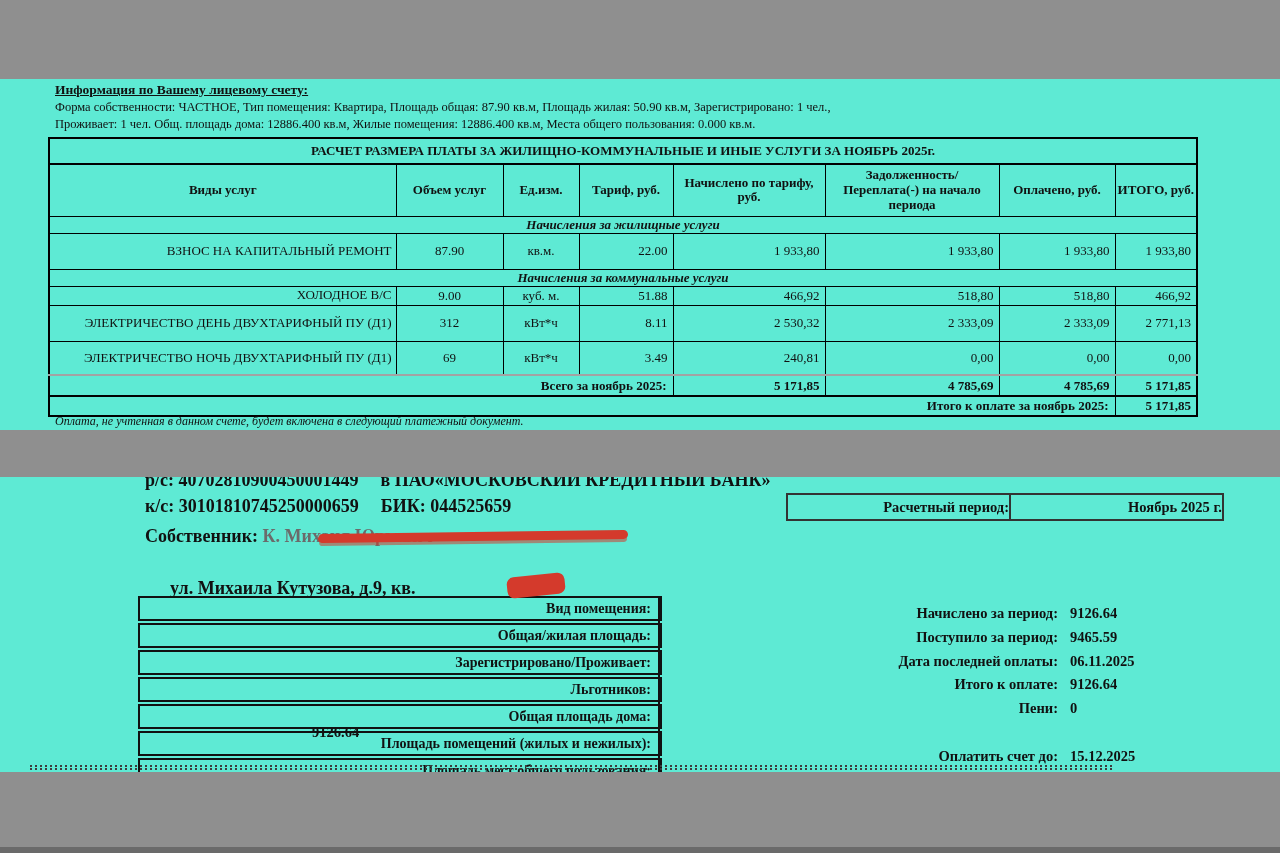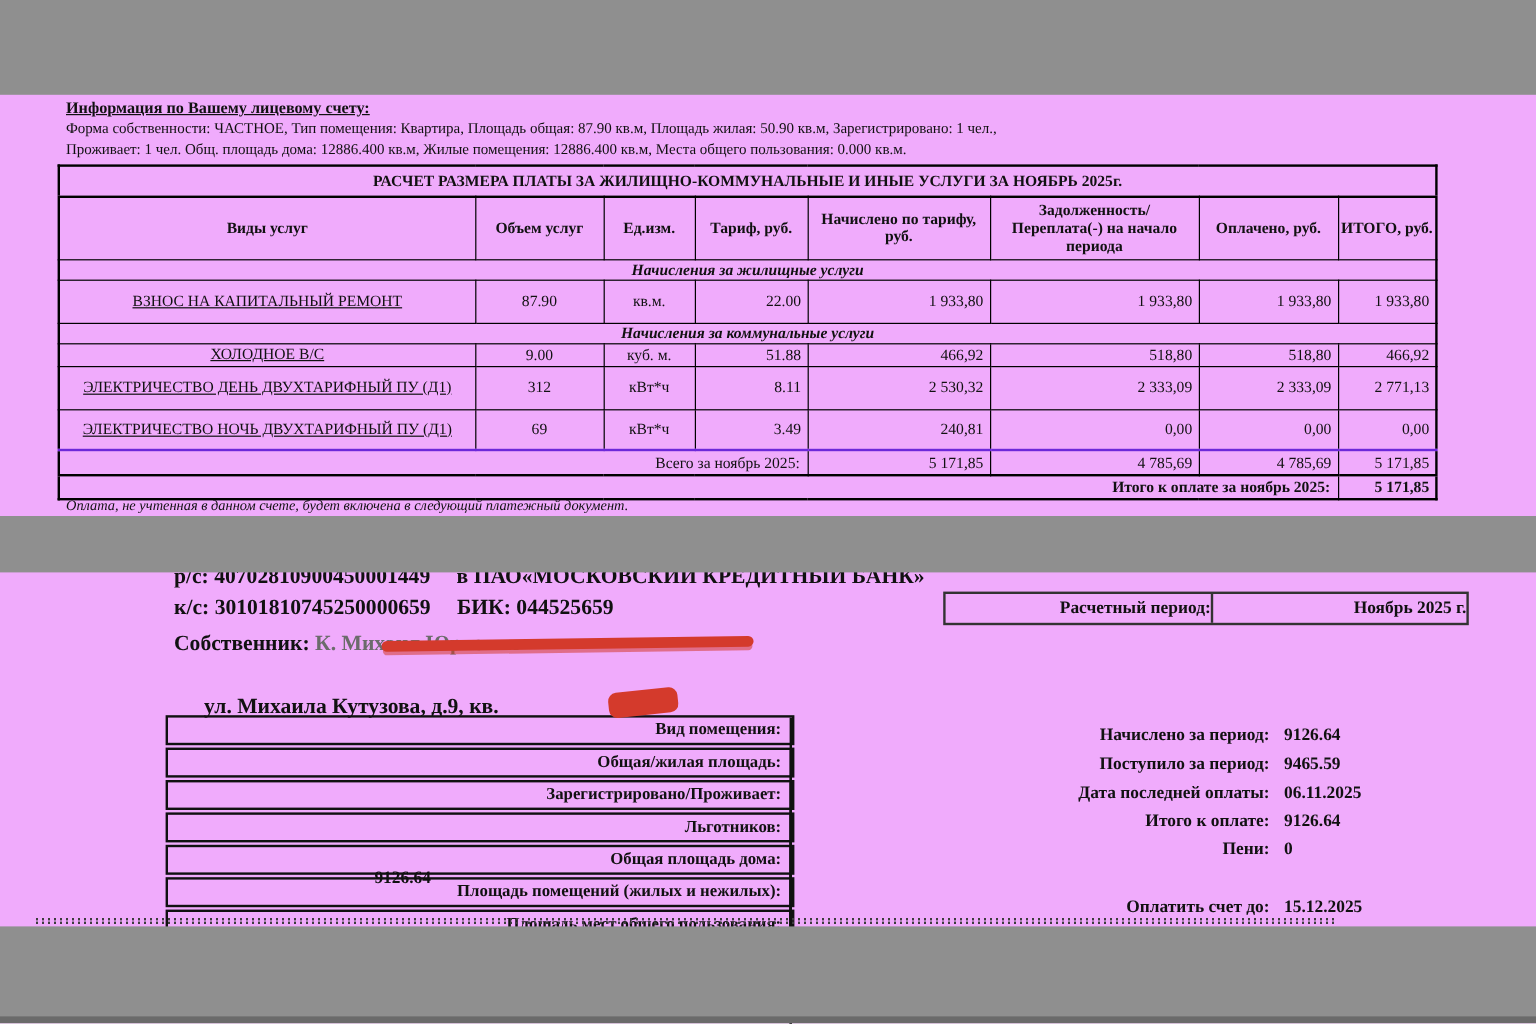--- a/index.html
+++ b/index.html
@@ -1,40 +1,40 @@
 <!DOCTYPE html>
 <html><head>
 <meta charset="utf-8">
 <style>
   html,body{margin:0;padding:0;background:#ffffff;}
-  #page{position:relative;width:1280px;height:853px;background:#f0abfc;overflow:hidden;
+  #page{position:relative;width:1280px;height:853px;background:#5eead4;overflow:hidden;
         font-family:"Liberation Serif", serif;color:#111;}
 
   .bar{position:absolute;left:0;width:1280px;background:#8f8f8f;}
   #bar-top{top:0;height:79px;}
   #bar-middle{top:430px;height:47px;z-index:5;}
   #bar-bottom{top:772px;height:81px;z-index:5;}
   #bar-bottom-dark{position:absolute;left:0;top:847px;width:1280px;height:6px;background:#6a6a6a;z-index:6;}
 
   
   #acct-heading{position:absolute;left:55px;top:82px;font-size:13.5px;font-weight:bold;text-decoration:underline;}
   #acct-line1{position:absolute;left:55px;top:100px;font-size:12.5px;}
   #acct-line2{position:absolute;left:55px;top:117px;font-size:12.5px;}
 
   
   #main-table-wrap{position:absolute;left:48px;top:137px;width:1148px;border-radius:18px;}
   table.calc{border-collapse:collapse;table-layout:fixed;width:1148px;border:2px solid #000;}
   table.calc td{border:1px solid #000;vertical-align:middle;font-size:13px;overflow:hidden;}
   td.title{font-size:15px;font-weight:bold;text-align:center;border-bottom:2px solid #000 !important;}
   td.colhead{font-size:13.5px;font-weight:bold;text-align:center;line-height:1.12;padding:2px 2px;}
   td.section{font-size:11.5px;font-style:italic;font-weight:bold;text-align:center;padding:0;}
-  td.svc{text-align:center;padding:1px 4px;line-height:1.1;text-decoration:underline;}
+  td.svc{text-align:right;padding:1px 4px;line-height:1.1;}
   td.ctr{text-align:center;}
   td.rt{text-align:right;padding-right:5px;}
-  tr.totals td{font-weight:normal;border-top:2px solid #6d28d9;}
+  tr.totals td{font-weight:bold;border-top:2px solid #a3a3a3;}
   tr.final td{font-weight:bold;border-top:2px solid #000;}
   td.tot-label{text-align:right;padding-right:6px;font-weight:bold;}
 
   #note{position:absolute;left:55px;top:414px;font-size:12px;font-style:italic;}
 
   
   .b15{font-size:18px;font-weight:bold;white-space:nowrap;}
   #bank-line1{position:absolute;left:145px;top:470px;z-index:1;}
   #bank-line1 .gap,#bank-line2 .gap{display:inline-block;width:22px;}
   #bank-line2{position:absolute;left:145px;top:496px;}

